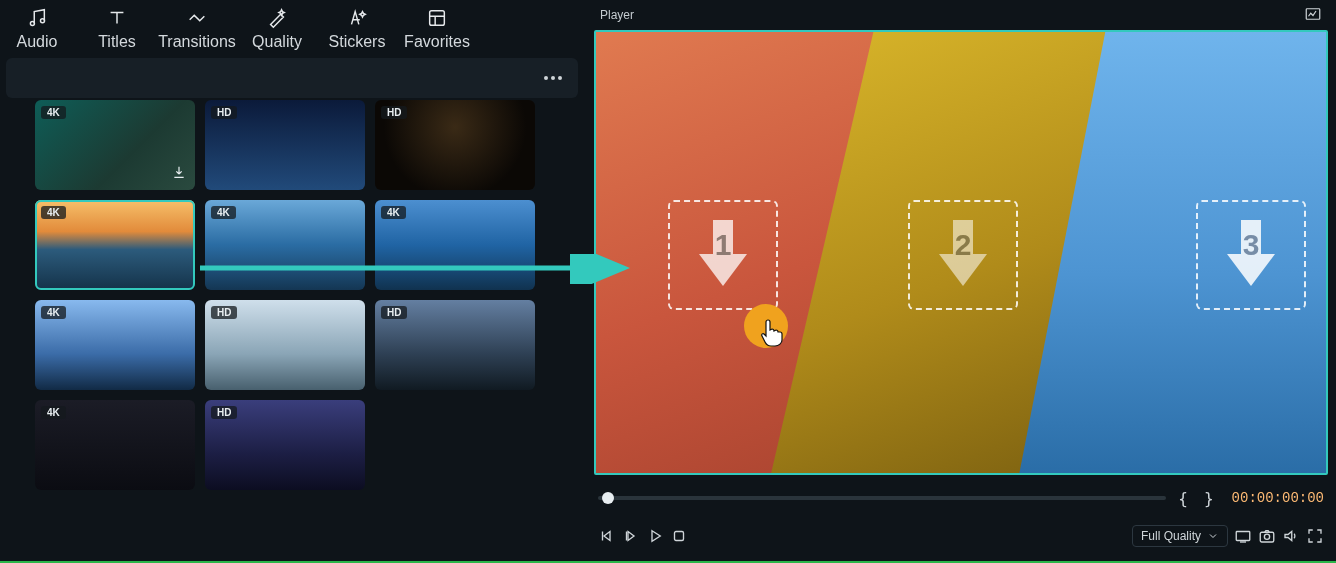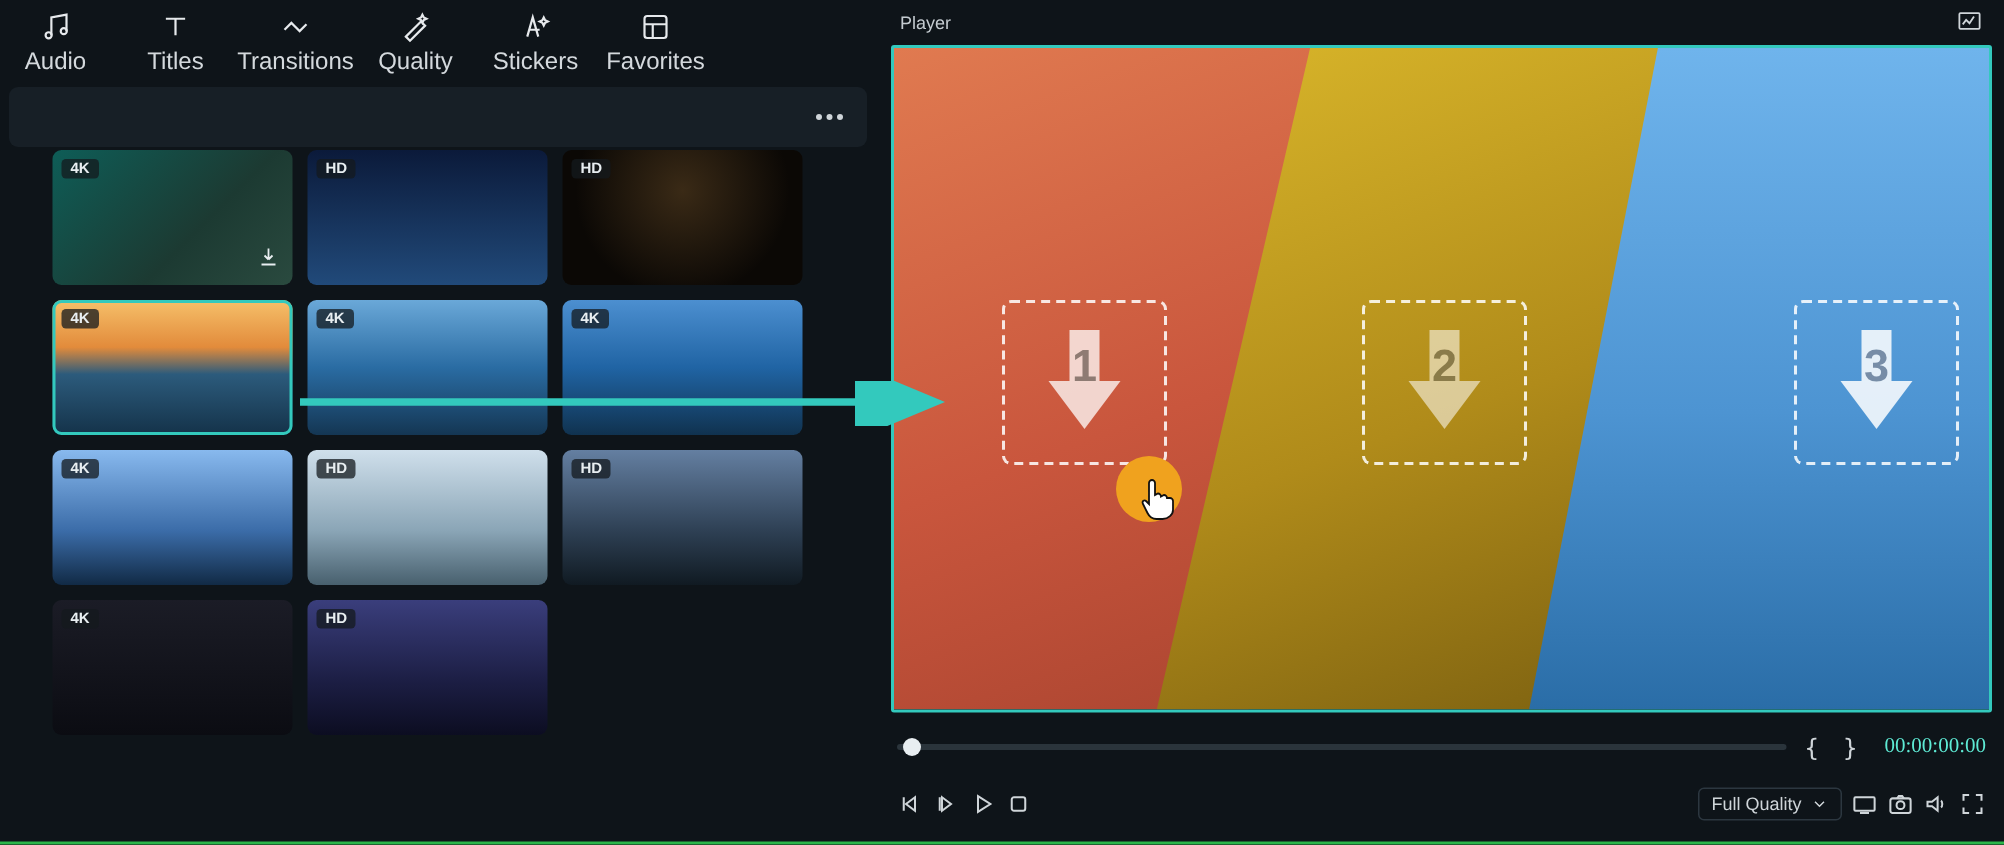--- a/index.html
+++ b/index.html
@@ -56,21 +56,21 @@
   .dz3 .num{ color:rgba(30,60,100,.55);}
   .click-dot{ position:absolute; left:148px; top:272px; width:44px; height:44px; border-radius:50%; background:#f0a21e; }
   .cursor{ position:absolute; left:162px; top:286px; }
   .cursor svg{ width:28px; height:30px; }
   .drag-arrow{ position:absolute; pointer-events:none; }
   
   .transport { height:40px; display:flex; align-items:center; gap:8px; padding:6px 4px 0 4px; }
   .seek { flex:1; height:4px; background:#2a343b; border-radius:2px; position:relative; }
   .seek .knob{ position:absolute; left:4px; top:-4px; width:12px; height:12px; border-radius:50%; background:#e8eef1; }
   .brace { font-family: monospace; font-size:16px; color:#cfd5d9; padding:0 4px; }
-  .timecode { font-family: Liberation Serif, serif; font-size:14px; color:#5eead4; padding-left:6px; }
+  .timecode { font-family: Liberation Mono, monospace; font-size:14px; color:#fdba74; padding-left:6px; }
   .controls { height:40px; display:flex; align-items:center; justify-content:space-between; padding:2px 4px 0 4px;}
   .ctrl-left, .ctrl-right{ display:flex; align-items:center; gap:6px;}
   .ctrl-btn svg{ width:18px; height:18px; stroke:#cfd5d9; fill:none; stroke-width:1.8;}
   .ctrl-btn{ cursor:pointer; display:flex; align-items:center; }
   .quality-select{ display:flex; align-items:center; gap:6px; font-size:12px; color:#cfd5d9; border:1px solid #2c3740; padding:3px 8px; border-radius:4px; cursor:pointer;}
   
   .bottom-line{ position:fixed; left:0; right:0; bottom:0; height:2px; background:#2bb54a; }
 </style>
 </head>
 <body>

